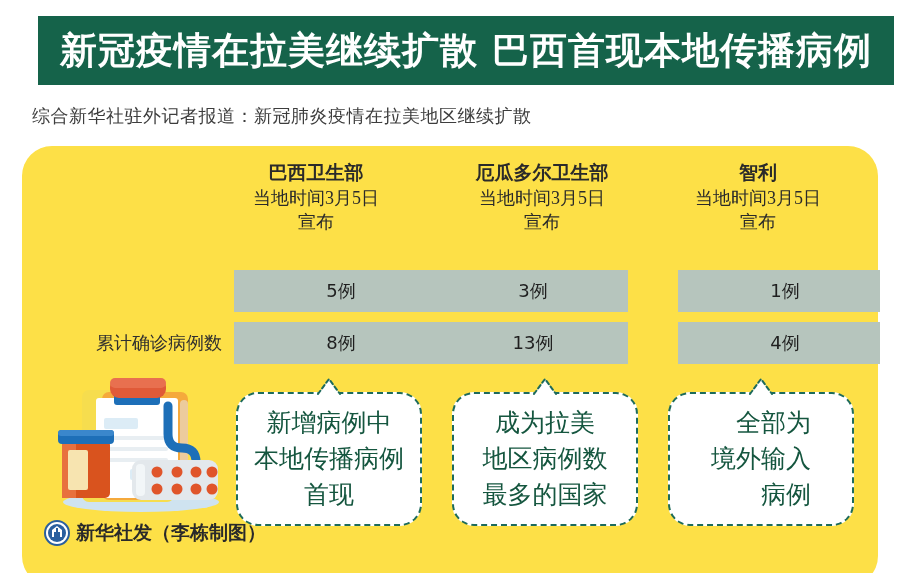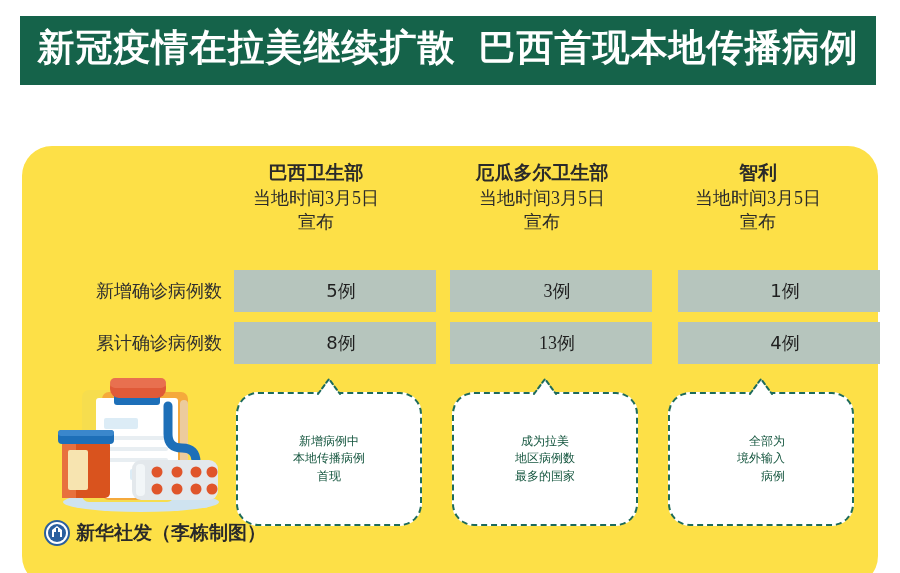--- a/index.html
+++ b/index.html
@@ -17,28 +17,27 @@
   #infographic {
     position: absolute;
     left: 0; top: 0;
     width: 900px; height: 573px;
     background: #ffffff;
   }
 
   
   .title-bar {
     position: absolute;
-    left: 20px; top: 16px;
+    left: 38px; top: 16px;
     width: 856px; height: 69px;
     background: #15634a;
     display: flex;
     align-items: center;
     justify-content: center;
     box-sizing: border-box;
-    font-family: Liberation Mono, monospace;
   }
   .title-text {
     color: #ffffff;
     font-size: 37px;
     font-weight: bold;
     letter-spacing: 1px;
     white-space: nowrap;
     line-height: 1;
   }
 
@@ -115,39 +114,39 @@
     height: 42px;
     background: #b6c5bd;
     display: flex;
     align-items: center;
     justify-content: center;
     font-size: 18px;
     color: #1f1f1f;
     padding-left: 12px;
   }
   .cell.c0 { left: 212px; width: 190px; }
-  .cell.c1 { left: 428px; width: 190px; font-family: Liberation Serif, serif; }
+  .cell.c1 { left: 404px; width: 190px; }
   .cell.c2 { left: 656px; width: 190px; }
 
   
   .callout {
     position: absolute;
     top: 246px;
     width: 186px;
     height: 134px;
     box-sizing: border-box;
     border: 2px dashed #1d6b5c;
     border-radius: 22px;
     background: #ffffff;
     display: flex;
     align-items: center;
     justify-content: center;
     text-align: center;
     color: #15563f;
-    font-size: 12px;
+    font-size: 25px;
     line-height: 1.45;
   }
   .callout.b0 { left: 214px; }
   .callout.b1 { left: 430px; }
   .callout.b2 { left: 646px; text-align: right; }
   .callout .tail {
     position: absolute;
     top: -17px;
     left: 50%;
     margin-left: -14px;
@@ -187,20 +186,21 @@
 </style>
 </head>
 <body>
 
 <div id="infographic">
 
   <div class="title-bar">
     <div class="title-text">新冠疫情在拉美继续扩散 巴西首现本地传播病例</div>
   </div>
 
+  <div class="subtitle">综合新华社驻外记者报道：新冠肺炎疫情在拉美地区继续扩散</div>
 
   <div class="panel">
 
     <div class="col-headers">
 
       <div class="col-header c0">
         <div class="org">巴西卫生部</div>
         <div class="when">当地时间3月5日</div>
         <div class="when">宣布</div>
       </div>
@@ -213,21 +213,20 @@
 
       <div class="col-header c2">
         <div class="org">智利</div>
         <div class="when">当地时间3月5日</div>
         <div class="when">宣布</div>
       </div>
 
     </div>
 
     <div class="row r0">
-      <div class="row-label">新增确诊病例数</div>
       <div class="cell c0">5例</div>
       <div class="cell c1">3例</div>
       <div class="cell c2">1例</div>
     </div>
 
     <div class="row r1">
       <div class="row-label">累计确诊病例数</div>
       <div class="cell c0">8例</div>
       <div class="cell c1">13例</div>
       <div class="cell c2">4例</div>

